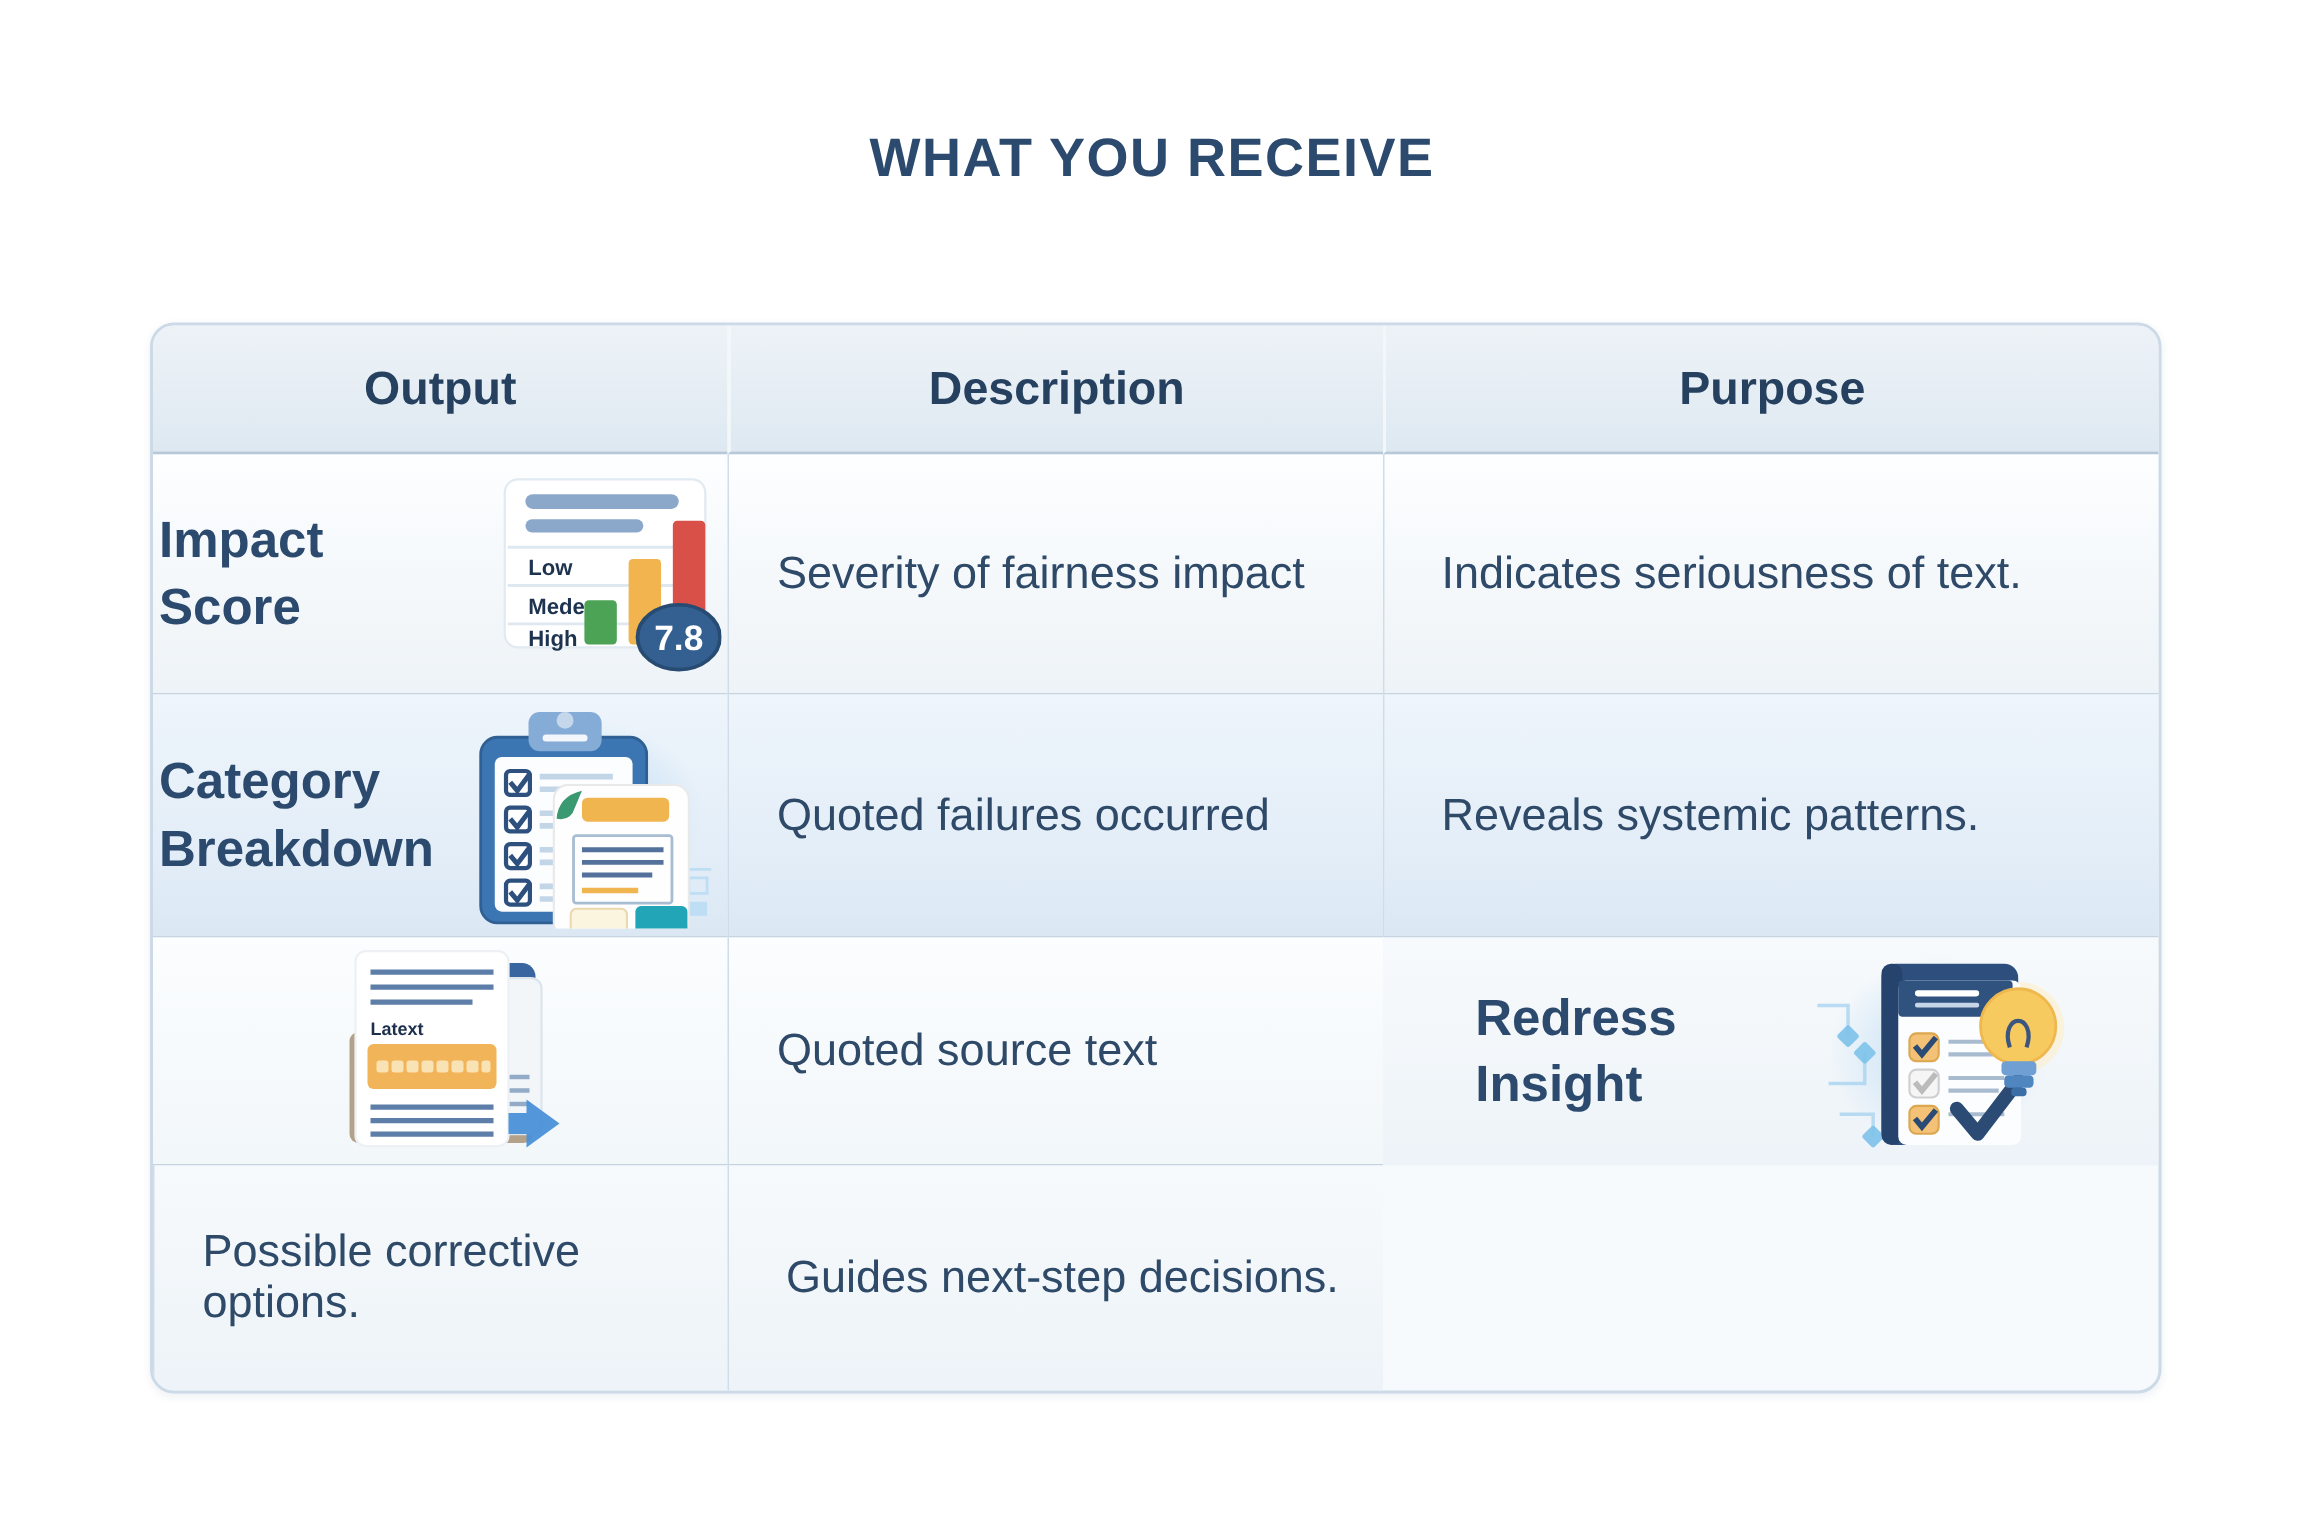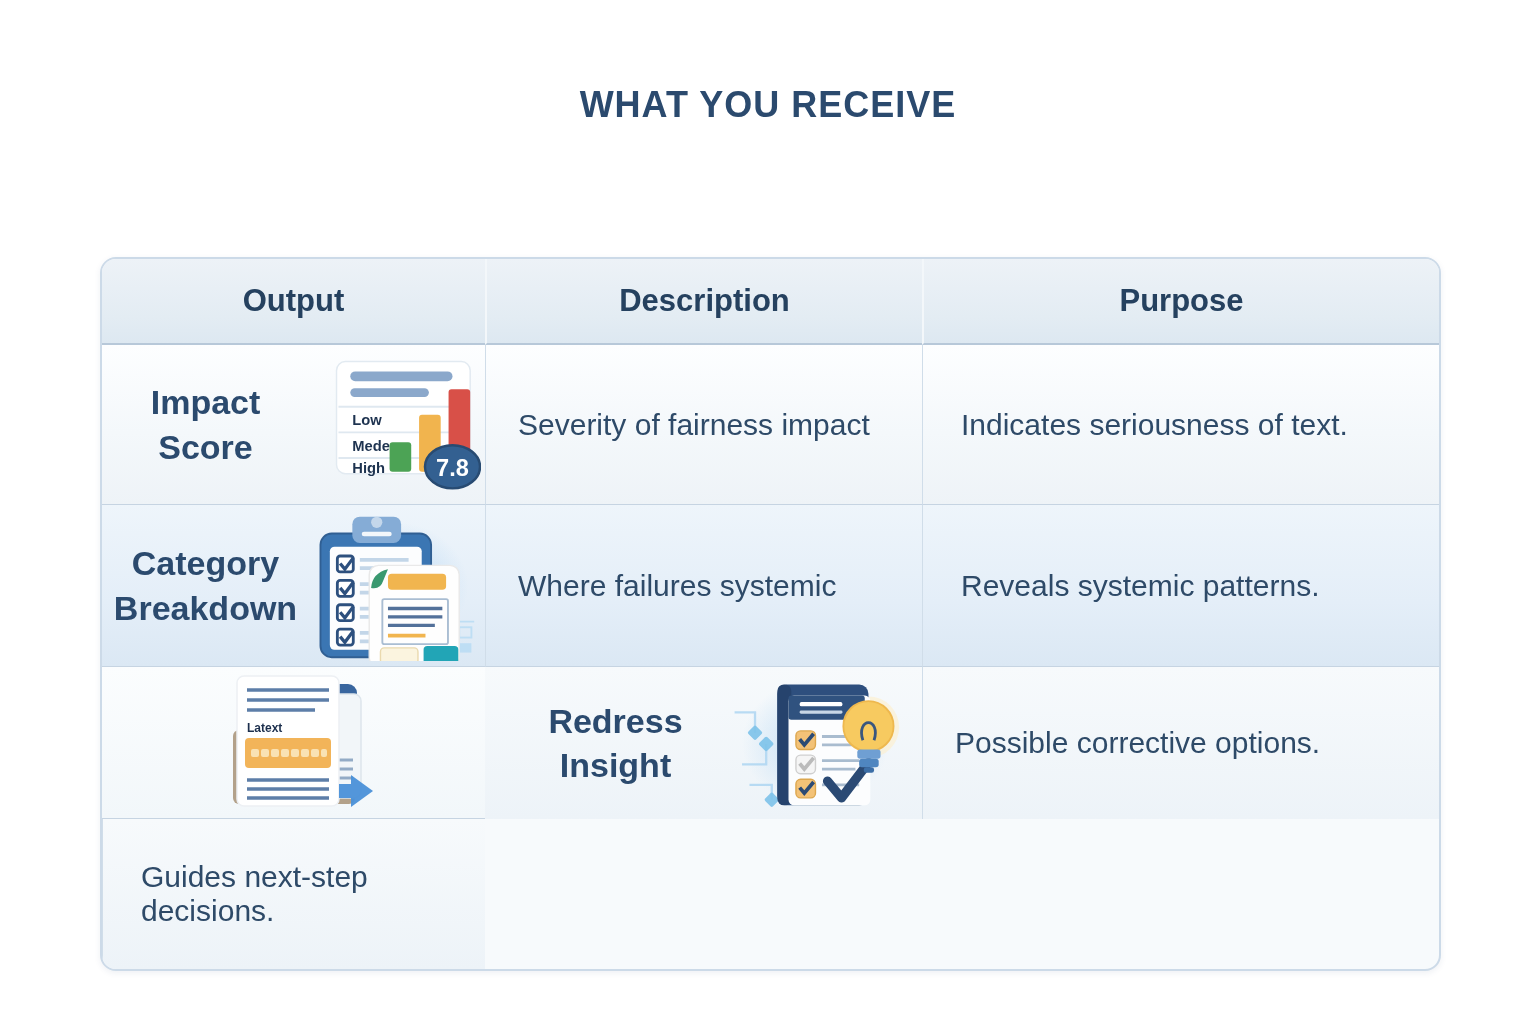--- a/index.html
+++ b/index.html
@@ -14,42 +14,41 @@
     color:#2b4a6e;
   }
   .table{
     position:absolute;left:100px;top:215px;width:1337px;height:710px;
     display:grid;
     grid-template-columns:383px 437px 517px;
     grid-template-rows:86px 160px 162px 152px 150px;
     border:2px solid #ccdae8;border-radius:16px;overflow:hidden;
     box-shadow:0 2px 6px rgba(40,70,110,0.08);
     background:#f7fafc;
-    margin-top:42px;
   }
   .hcell{
     display:flex;align-items:center;justify-content:center;
     background:linear-gradient(180deg,#edf2f7 0%,#e3ecf3 70%,#dde8f1 100%);
     border-bottom:2px solid #b7c8d9;
     font-size:31px;font-weight:700;color:#25415f;
   }
   .hcell + .hcell{border-left:2px solid #f3f7fa;}
   .cell{
     display:flex;align-items:center;
     border-bottom:1px solid #c6d4e2;
   }
   .cell.colsep{border-left:1px solid #d0dde9;}
   .cell.last{border-bottom:none;}
   .row1{background:linear-gradient(180deg,#fdfeff 0%,#f4f8fb 55%,#eef3f7 100%);}
   .row2{background:linear-gradient(180deg,#eef5fb 0%,#e4eef8 60%,#dbe8f4 100%);}
   .row3{background:linear-gradient(180deg,#fbfdfe 0%,#f2f7fa 100%);}
   .row4{background:linear-gradient(180deg,#f7fafc 0%,#edf3f8 100%);}
   .out-cell{justify-content:center;gap:4px;padding:0 4px;}
   .out-label{
-    width:218px;text-align:center;
+    width:218px;
     font-size:34px;font-weight:700;color:#2b4a6e;line-height:1.3;
   }
   .icon-wrap{width:172px;height:150px;flex-shrink:0;position:relative;}
   .icon-wrap.glow{
     background:radial-gradient(closest-side,rgba(150,200,240,0.55),rgba(150,200,240,0) 85%);
     border-radius:20px;
   }
   .icon-wrap svg{position:absolute;left:0;top:0;}
   .desc-cell{padding-left:32px;font-size:30px;color:#2e4a68;}
   .purp-cell{padding-left:38px;font-size:30px;color:#2e4a68;}
@@ -149,21 +148,21 @@
           <line x1="80" y1="113" x2="138" y2="113" stroke="#53719a" stroke-width="3.5"></line>
           <line x1="80" y1="122" x2="130" y2="122" stroke="#53719a" stroke-width="3.5"></line>
           <line x1="80" y1="133" x2="120" y2="133" stroke="#f1b54f" stroke-width="4"></line>
           <rect x="72" y="146" width="40" height="17" rx="4" fill="#fbf4df" stroke="#ead9ae" stroke-width="1.5"></rect>
           <rect x="118" y="144" width="37" height="20" rx="4" fill="#22a5b6"></rect>
         </g>
       </svg>
     </div>
   </div>
   <div class="cell row2 colsep desc-cell">
-      <span>Where failures systemic</span>
+      <span>Quoted failures occurred</span>
     </div>
   <div class="cell row2 colsep purp-cell">
       <span>Reveals systemic patterns.</span>
     </div>
 
   <div class="cell row3 out-cell">
     <div class="icon-wrap">
       <svg width="172" height="150" viewBox="0 0 170 150">
         <rect x="24" y="62" width="122" height="74" rx="6" fill="#b3a18a"></rect>
         <rect x="104" y="16" width="44" height="28" rx="9" fill="#39669f"></rect>
@@ -188,20 +187,23 @@
           <rect x="102" y="81" width="8" height="8" rx="2"></rect>
             <rect x="112" y="81" width="6" height="8" rx="2"></rect>
         </g>
         <line x1="38" y1="112" x2="120" y2="112" stroke="#5d7ea8" stroke-width="3.5"></line>
         <line x1="38" y1="121" x2="120" y2="121" stroke="#5d7ea8" stroke-width="3.5"></line>
         <line x1="38" y1="130" x2="120" y2="130" stroke="#5d7ea8" stroke-width="3.5"></line>
         <path d="M130,116 h12 v-9 l22,16 -22,16 v-9 h-12 z" fill="#4a90d8" opacity="0.95"></path>
       </svg>
     </div>
   </div>
+  <div class="cell row3 colsep desc-cell">
+      <span>Quoted source text</span>
+    </div>
 
   <div class="cell row4 last out-cell">
     <div class="out-label">Redress Insight</div>
     <div class="icon-wrap glow">
       <svg width="172" height="150" viewBox="0 0 185 150">
         <g stroke="#aed6f2" stroke-width="2.5" fill="none" opacity="0.85">
           <polyline points="6,42 28,42 28,64"></polyline>
           <polyline points="14,98 40,98 40,76"></polyline>
           <polyline points="22,120 46,120 46,136"></polyline>
         </g>

